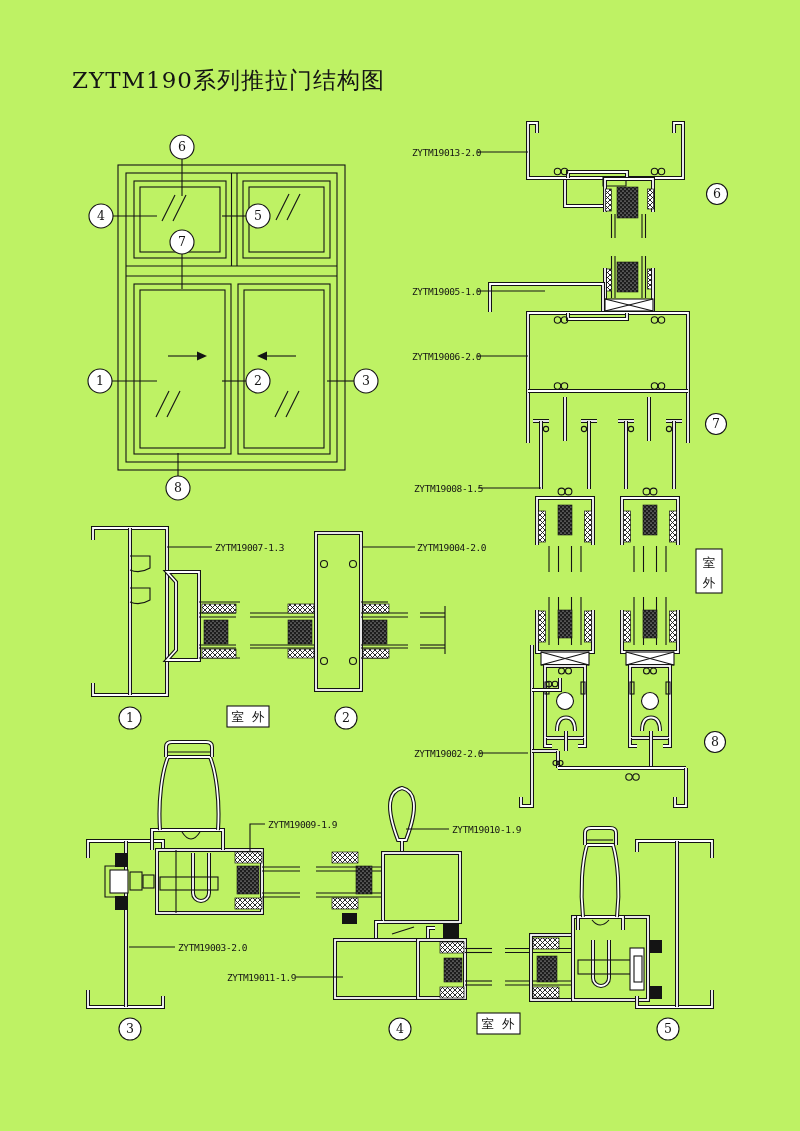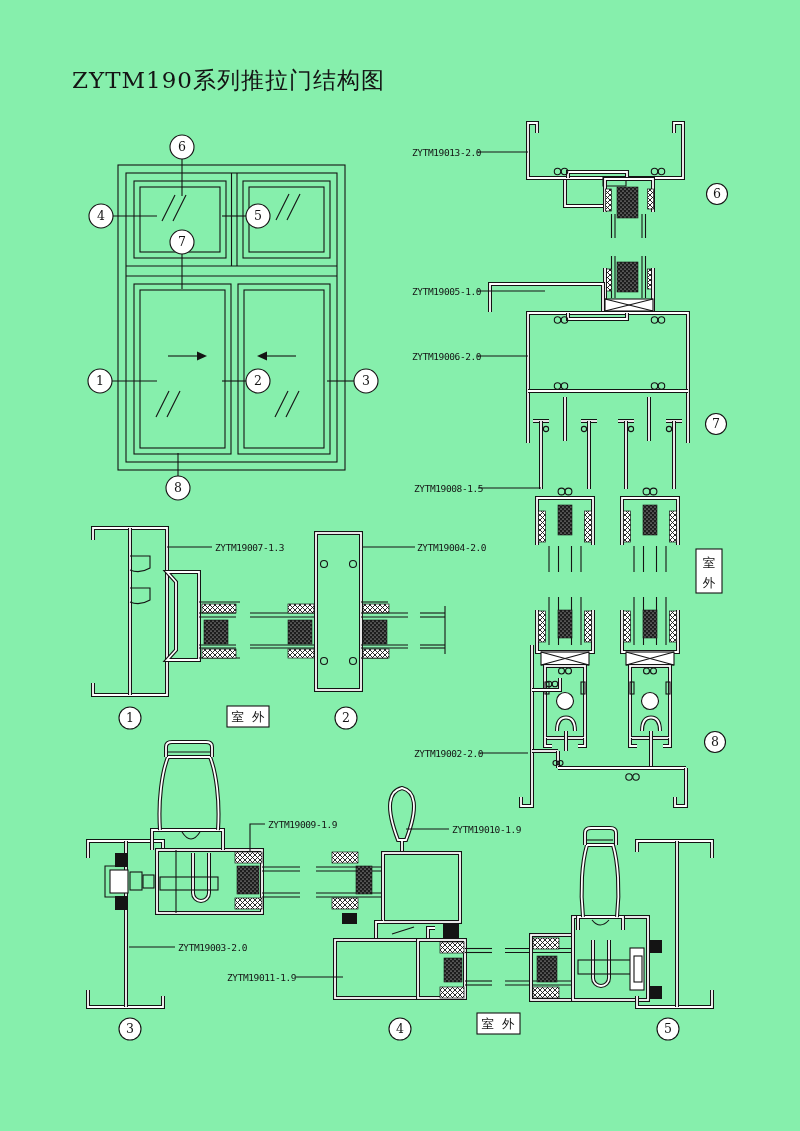--- a/index.html
+++ b/index.html
@@ -1,17 +1,17 @@
 <!DOCTYPE html>
 <html><head>
 <meta charset="utf-8">
 <style>
   html,body{margin:0;padding:0}
   body{background:#ffffff}
-  .page{position:relative;width:800px;height:1131px;background:#86efac;overflow:hidden;font-family:"DejaVu Sans",sans-serif}
+  .page{position:relative;width:800px;height:1131px;background:#bef264;overflow:hidden;font-family:"DejaVu Sans",sans-serif}
   svg{position:absolute;left:0;top:0}
   text{fill:#141414}
   .ttl{font-family:"DejaVu Serif",serif;font-size:23px;letter-spacing:1px}
   .lbl{font-family:"DejaVu Sans Mono",monospace;font-size:9.5px;letter-spacing:-0.4px}
   .num{font-family:"DejaVu Serif",serif;font-size:12.5px;text-anchor:middle}
   .cjk{font-size:12.5px;text-anchor:middle;letter-spacing:2px}
   .cjkv{font-size:12.5px;text-anchor:middle}
   .ln{stroke:#141414;stroke-width:1.1;fill:none}
   .dbl{stroke:#141414;stroke-width:4;fill:none;stroke-linejoin:miter;stroke-linecap:butt}
   .dblw{stroke:#ffffff;stroke-width:1.8;fill:none;stroke-linejoin:miter;stroke-linecap:butt}

